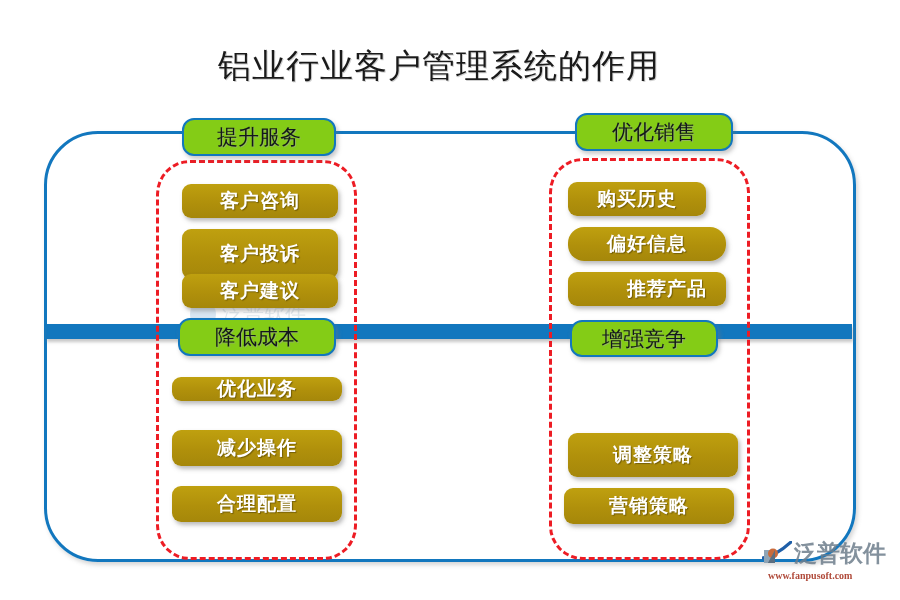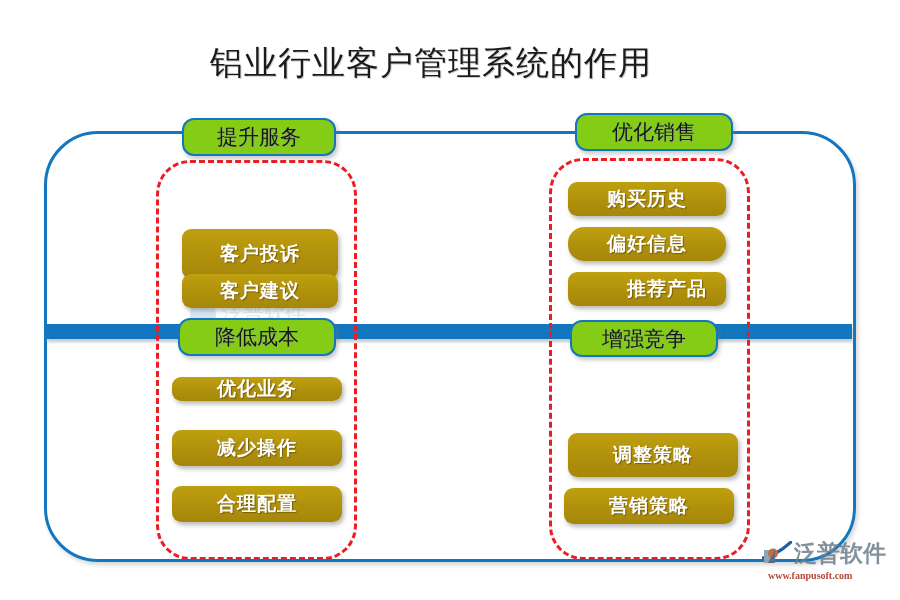--- a/index.html
+++ b/index.html
@@ -14,28 +14,28 @@
     position: relative;
     width: 900px;
     height: 600px;
     background: #ffffff;
     overflow: hidden;
   }
 
   
   #diagram-title {
     position: absolute;
-    left: 0;
+    left: 8px;
     top: 46px;
     width: 862px;
     text-align: center;
     font-size: 33px;
     line-height: 40px;
     color: #1a1a1a;
-    font-family: Liberation Mono, monospace;
+    font-family: Liberation Sans, sans-serif;
     letter-spacing: 1px;
     text-shadow: 1px 1px 0 rgba(150,150,150,0.45);
     white-space: nowrap;
   }
 
   
   #outer-frame {
     position: absolute;
     left: 44px;
     top: 131px;
@@ -113,21 +113,21 @@
 
   
   #gold-l1 { left: 182px; top: 184px; width: 156px; height: 34px; }
   #gold-l2 { left: 182px; top: 229px; width: 156px; height: 50px; }
   #gold-l3 { left: 182px; top: 274px; width: 156px; height: 34px; }
   
   #gold-l4 { left: 172px; top: 377px; width: 170px; height: 24px; }
   #gold-l5 { left: 172px; top: 430px; width: 170px; height: 36px; }
   #gold-l6 { left: 172px; top: 486px; width: 170px; height: 36px; }
   
-  #gold-r1 { left: 568px; top: 182px; width: 158px; height: 34px; }
+  #gold-r1 { left: 568px; top: 182px; width: 138px; height: 34px; }
   #gold-r2 { left: 568px; top: 227px; width: 158px; height: 34px; border-radius: 16px; }
   #gold-r3 { left: 568px; top: 272px; width: 158px; height: 34px; padding-left: 40px; }
   
   #gold-r4 { left: 564px; top: 380px; width: 170px; height: 36px; }
   #gold-r5 { left: 540px; top: 433px; width: 170px; height: 44px; margin-left: 28px; }
   #gold-r6 { left: 564px; top: 488px; width: 170px; height: 36px; }
 
   
   #center-watermark {
     position: absolute;
@@ -215,20 +215,21 @@
   </div>
 
   <div class="header-pill" id="pill-improve-service">提升服务</div>
 
   <div class="header-pill" id="pill-optimize-sales">优化销售</div>
 
   <div class="header-pill" id="pill-reduce-cost">降低成本</div>
 
   <div class="header-pill" id="pill-enhance-compete">增强竞争</div>
 
+  <div class="gold-box" id="gold-l1">客户咨询</div>
   <div class="gold-box" id="gold-l2">客户投诉</div>
   <div class="gold-box" id="gold-l3">客户建议</div>
 
   <div class="gold-box" id="gold-l4">优化业务</div>
   <div class="gold-box" id="gold-l5">减少操作</div>
   <div class="gold-box" id="gold-l6">合理配置</div>
 
   <div class="gold-box" id="gold-r1">购买历史</div>
   <div class="gold-box" id="gold-r2">偏好信息</div>
   <div class="gold-box" id="gold-r3">推荐产品</div>

